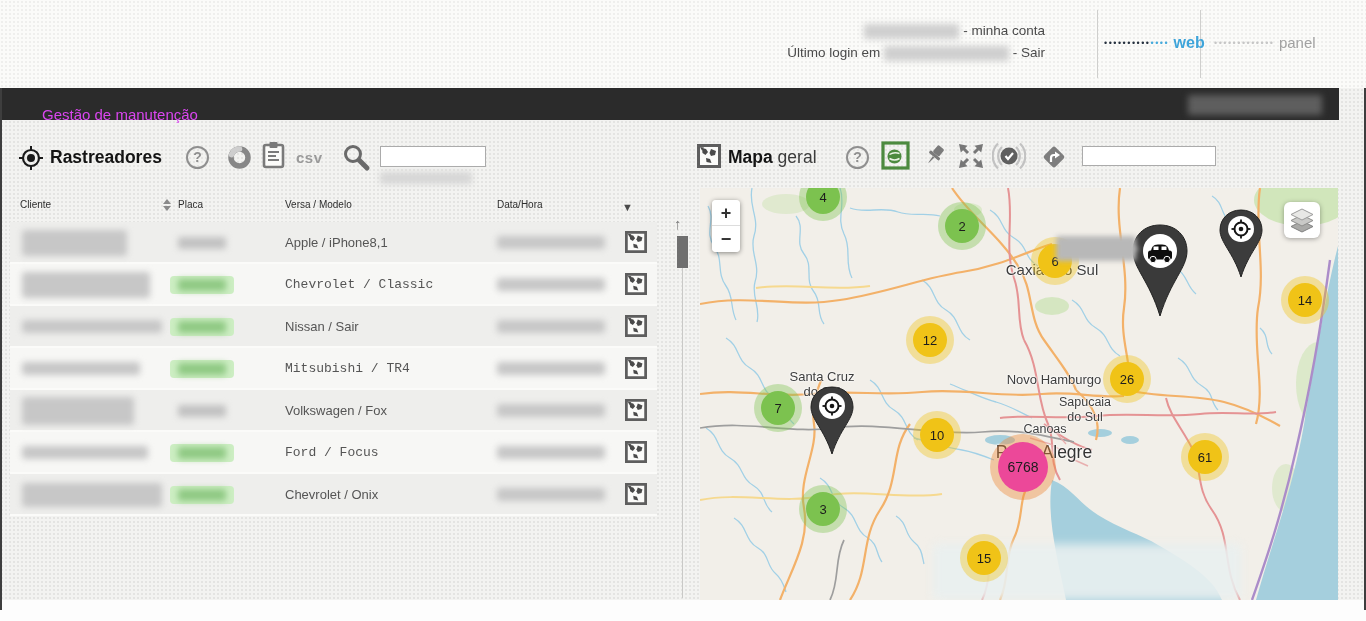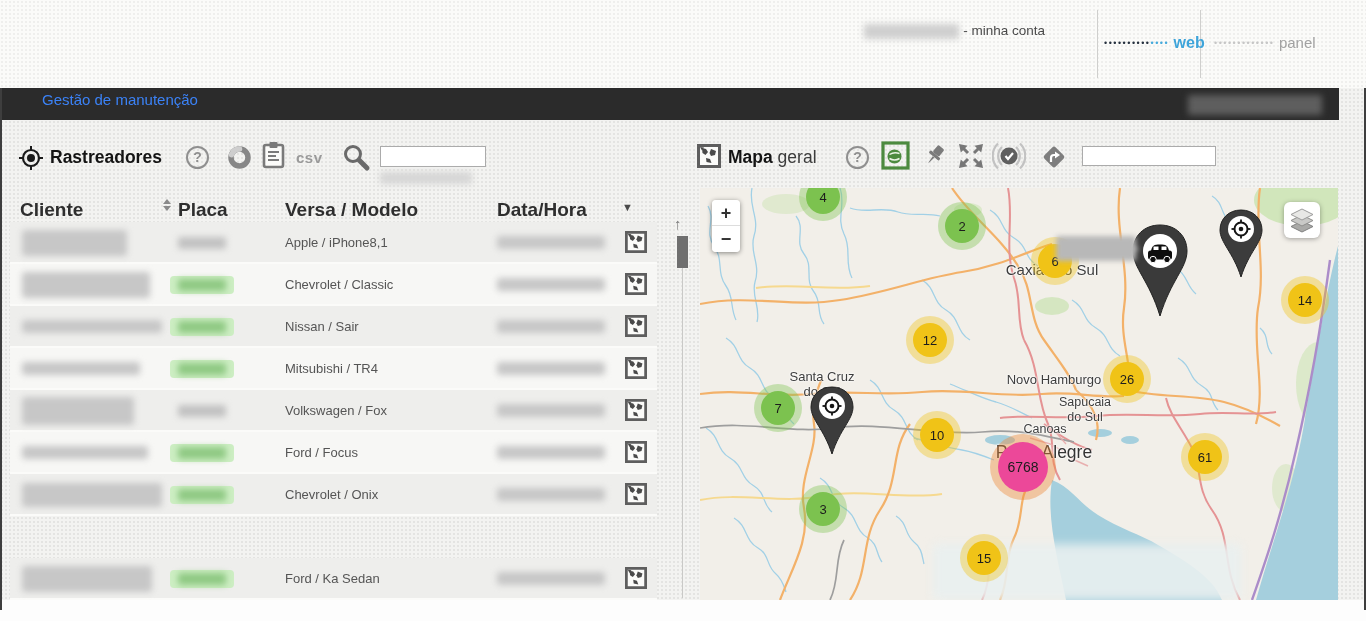--- a/index.html
+++ b/index.html
@@ -19,45 +19,45 @@
   .brand { position:absolute; top:34px; white-space:nowrap; }
   .brand .dots { font-size:9px; letter-spacing:1.5px; vertical-align:2px; }
   .brand-web .dots-dark { color:#26313f; }
   .brand-web .dots-accent { color:#45aadc; }
   .brand-web .name { color:#3ea4da; font-weight:bold; font-size:16px; }
   .brand-panel .dots { color:#c6c6c6; }
   .brand-panel .name { color:#a2a2a2; font-size:15px; }
 
   
   .title-bar { position:absolute; left:0; top:88px; width:1339px; height:32px; background:#2b2b2b; }
-  .title-bar .title { position:absolute; left:42px; top:3px; color:#3b82f6; font-size:15px; }
+  .title-bar .title { position:absolute; left:42px; top:18px; color:#d946ef; font-size:15px; }
   .title-bar-blur-btn { position:absolute; left:1188px; top:95px; width:134px; height:20px; background:#5e5e5e; border-radius:2px; filter:blur(3px); }
 
   
   .edge-left  { position:absolute; left:0;  top:88px; width:2px; height:522px; background:#3e3e3e; z-index:50; }
   .edge-right { position:absolute; right:0; top:88px; width:2px; height:522px; background:#3e3e3e; z-index:50; }
   .bottom-strip { position:absolute; left:0; top:600px; width:1366px; height:21px; background:#fdfdfd; z-index:40; }
 
   
   .panel-title { position:absolute; font-size:17.5px; font-weight:bold; color:#141414; }
   .icon { position:absolute; }
   .help-badge { position:absolute; width:23px; height:23px; border:2px solid #8f8f8f; border-radius:50%;
     color:#8f8f8f; font-weight:bold; font-size:14px; text-align:center; line-height:19px; background:transparent; }
   .csv-label { position:absolute; font-weight:bold; font-size:15px; color:#9a9a9a; letter-spacing:0.5px; }
   .search-input { position:absolute; border:1px solid #ababab; background:#fff; height:21px; font-size:12px; padding:0 4px; }
 
   
-  .col-hdr { position:absolute; font-size:19px; font-weight:bold; color:#2e2e2e; }
+  .col-hdr { position:absolute; font-size:10px; font-weight:normal; color:#2e2e2e; }
   .sort-icon { position:absolute; left:163px; top:199px; width:9px; height:16px; }
   .sort-icon .tri-up { width:0; height:0; border-left:4.5px solid transparent; border-right:4.5px solid transparent; border-bottom:5px solid #8a8a8a; margin-bottom:2px; }
   .sort-icon .tri-down { width:0; height:0; border-left:4.5px solid transparent; border-right:4.5px solid transparent; border-top:5px solid #8a8a8a; }
   .filter-icon { position:absolute; left:622px; top:201px; font-size:11px; color:#4a4a4a; }
   .trow { position:absolute; left:10px; width:647px; height:42px; border-bottom:2px solid #fbfbf9; }
   .trow.odd { background:#eeeeec;text-align:center; }
-  .trow.even { background:#f7f7f5; }
+  .trow.even { background:#f7f7f5;font-family:Liberation Mono, monospace; }
   .blur { position:absolute; background:#c7c7c7; filter:blur(3px); border-radius:3px; }
   .client-blur { left:12px; }
   .data-blur { left:487px; top:14px; width:108px; height:13px; }
   .placa { position:absolute; left:160px; top:12px; width:64px; height:18px; border-radius:4px; }
   .placa[data-status="green"] { background:#cdeec3; }
   .placa[data-status="green"]::after { content:""; position:absolute; left:8px; right:8px; top:3px; bottom:3px; background:#8fc983; filter:blur(3px); border-radius:2px; }
   .placa[data-status="neutral"] { background:transparent; top:14px; height:14px; width:56px; left:164px; }
   .placa[data-status="neutral"]::after { content:""; position:absolute; inset:1px 4px; background:#c2c2c2; filter:blur(3px); border-radius:2px; }
   .marca { position:absolute; left:275px; top:0; line-height:42px; font-size:13px; color:#555; }
   .mapbtn { position:absolute; left:614px; top:9px; width:24px; height:24px; background:transparent; border:none; cursor:pointer; }
@@ -130,20 +130,25 @@
 </svg>
 
 <div id="app">
 
   <div class="top-header">
     <div class="login-block">
       <div>
         <span class="blur-inline" style="width:95px;height:15px"></span>
         <span>- minha conta</span>
       </div>
+      <div>
+        <span>Último login em</span>
+        <span class="blur-inline" style="width:125px;height:15px"></span>
+        <span>- Sair</span>
+      </div>
     </div>
     <div class="vdiv" style="left:1097px"></div>
     <div class="vdiv" style="left:1200px"></div>
     <div class="brand brand-web" style="left:1104px">
       <span class="dots dots-dark">••••••••••</span><span class="dots dots-accent">••••</span>
       <span class="name">web</span>
     </div>
     <div class="brand brand-panel" style="left:1214px">
       <span class="dots">•••••••••••••</span>
       <span class="name">panel</span>
@@ -250,29 +255,20 @@
     <div class="marca">Ford / Focus</div>
     <div class="blur data-blur"></div>
     <button class="mapbtn"><svg width="22" height="22" viewBox="0 0 24 24">
           <use href="#ic-worldmap"></use>
         </svg></button>
   </div>
   <div class="trow odd" style="top:474px">
     <div class="blur client-blur" style="top:9px;width:140px;height:24px"></div>
     <div class="placa" data-status="green"></div>
     <div class="marca">Chevrolet / Onix</div>
-    <div class="blur data-blur"></div>
-    <button class="mapbtn"><svg width="22" height="22" viewBox="0 0 24 24">
-          <use href="#ic-worldmap"></use>
-        </svg></button>
-  </div>
-  <div class="trow odd" style="top:558px">
-    <div class="blur client-blur" style="top:8px;width:130px;height:26px"></div>
-    <div class="placa" data-status="green"></div>
-    <div class="marca">Ford / Ka Sedan</div>
     <div class="blur data-blur"></div>
     <button class="mapbtn"><svg width="22" height="22" viewBox="0 0 24 24">
           <use href="#ic-worldmap"></use>
         </svg></button>
   </div>
 
   <div class="scroll-up">↑</div>
   <div class="scroll-thumb"></div>
   <div class="scroll-track"></div>
 

